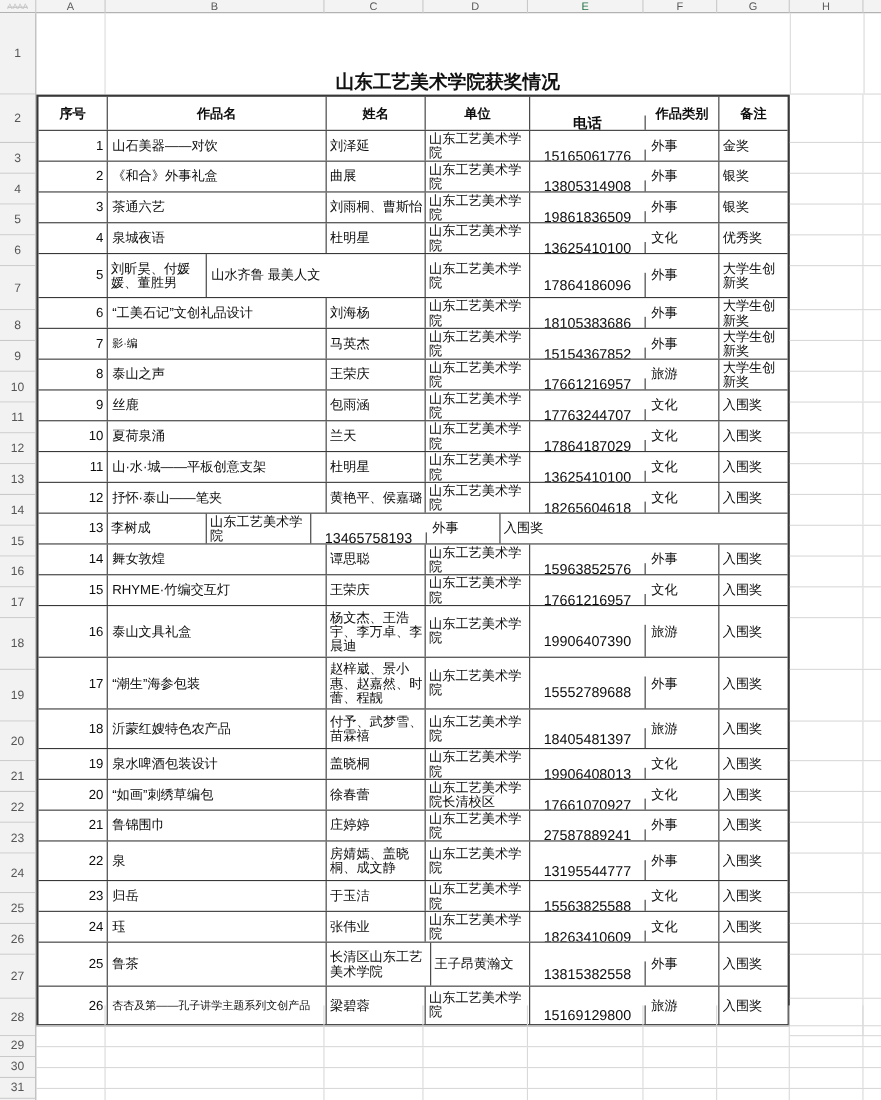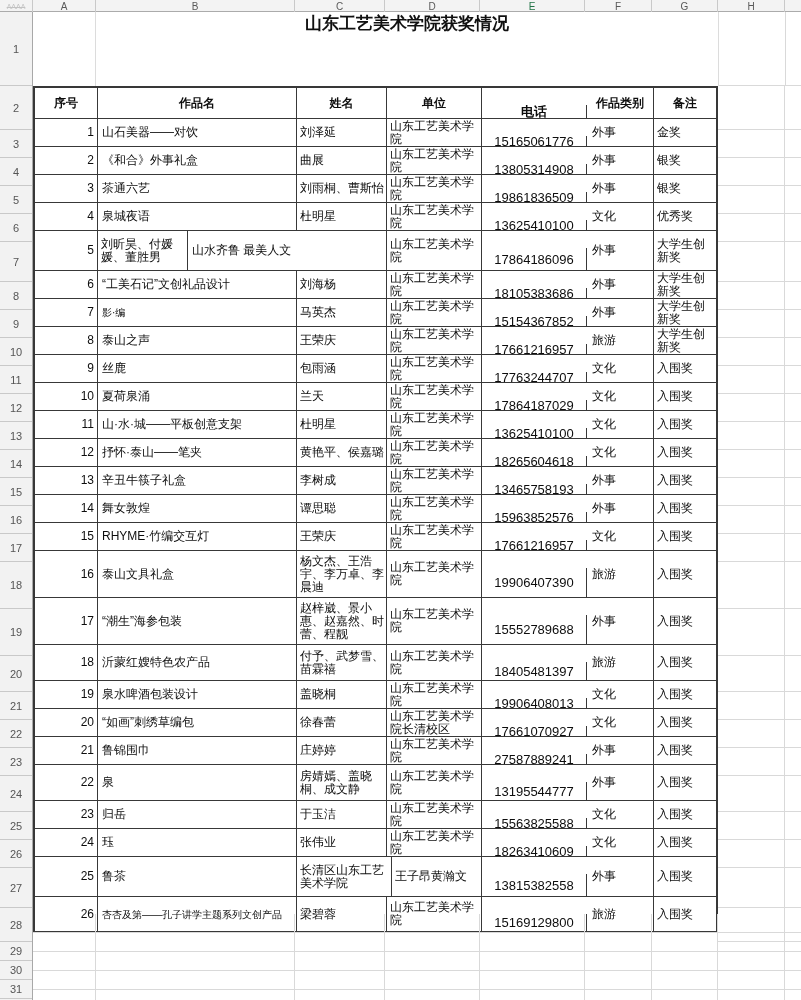--- a/index.html
+++ b/index.html
@@ -17,21 +17,21 @@
 
   
   #gutter{position:absolute;left:0;top:12px;width:33px;height:988px;background:#f2f2f2;
     border-right:1px solid #a8a8a8;}
   .rownum{display:flex;align-items:center;justify-content:center;font-size:11px;color:#555;
     border-bottom:1px solid #c9c9c9;background:#f2f2f2;}
 
   
   #titlerow{position:absolute;left:33px;top:12px;width:685px;height:74px;display:flex;}
   #titlerow .acol{width:63px;border-right:1px solid #dcdcdc;}
-  #titlerow .tcol{flex:1;display:flex;align-items:flex-start;justify-content:center;}
+  #titlerow .tcol{flex:1;display:flex;align-items:flex-end;justify-content:center;}
   #title{font-size:17px;font-weight:700;color:#111;}
 
   
   #table{position:absolute;left:33px;top:86px;width:685px;border:2px solid #383838;background:#fff;}
   .trow{display:flex;width:100%;}
   .trow:not(:last-child){border-bottom:1.5px solid #383838;}
   .tcell{border-right:1.5px solid #383838;display:flex;align-items:center;
     font-size:12px;line-height:13px;color:#0d0d0d;overflow:hidden;padding:1px 1px 1px 3px;}
   .tcell:last-child{border-right:none;flex:1;}
   .c0{width:63px;justify-content:flex-end;padding-right:3px;}
@@ -232,21 +232,20 @@
     <div class="tcell c0">12</div>
     <div class="tcell c1">抒怀·泰山——笔夹</div>
     <div class="tcell c2">黄艳平、侯嘉璐</div>
     <div class="tcell c3">山东工艺美术学院</div>
     <div class="tcell c4">18265604618</div>
     <div class="tcell c5">文化</div>
     <div class="tcell c6">入围奖</div>
   </div>
       <div class="trow" style="height: 28px;">
     <div class="tcell c0">13</div>
-    <div class="tcell c1">辛丑牛筷子礼盒</div>
     <div class="tcell c2">李树成</div>
     <div class="tcell c3">山东工艺美术学院</div>
     <div class="tcell c4">13465758193</div>
     <div class="tcell c5">外事</div>
     <div class="tcell c6">入围奖</div>
   </div>
       <div class="trow" style="height: 28px;">
     <div class="tcell c0">14</div>
     <div class="tcell c1">舞女敦煌</div>
     <div class="tcell c2">谭思聪</div>

